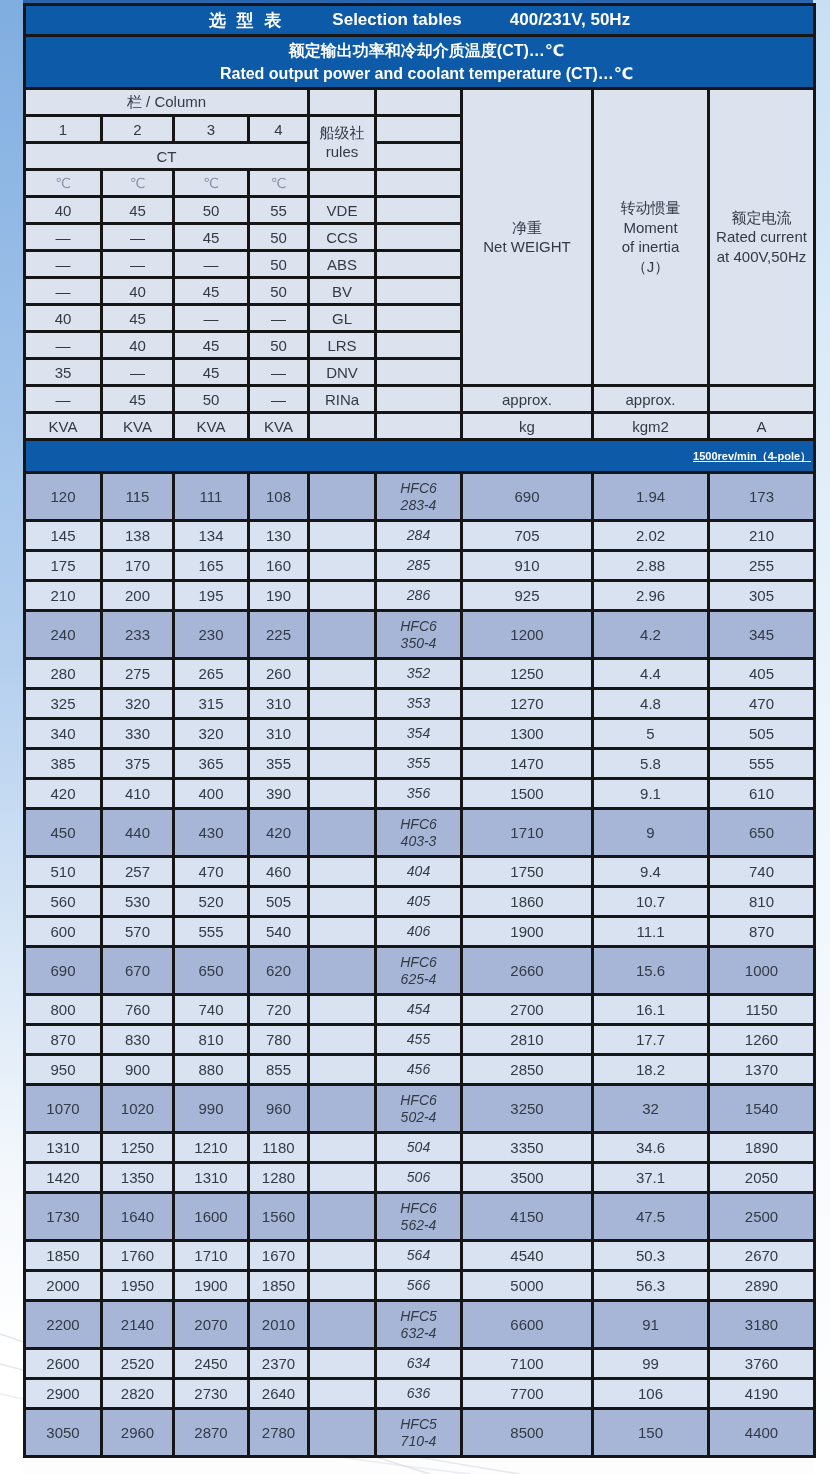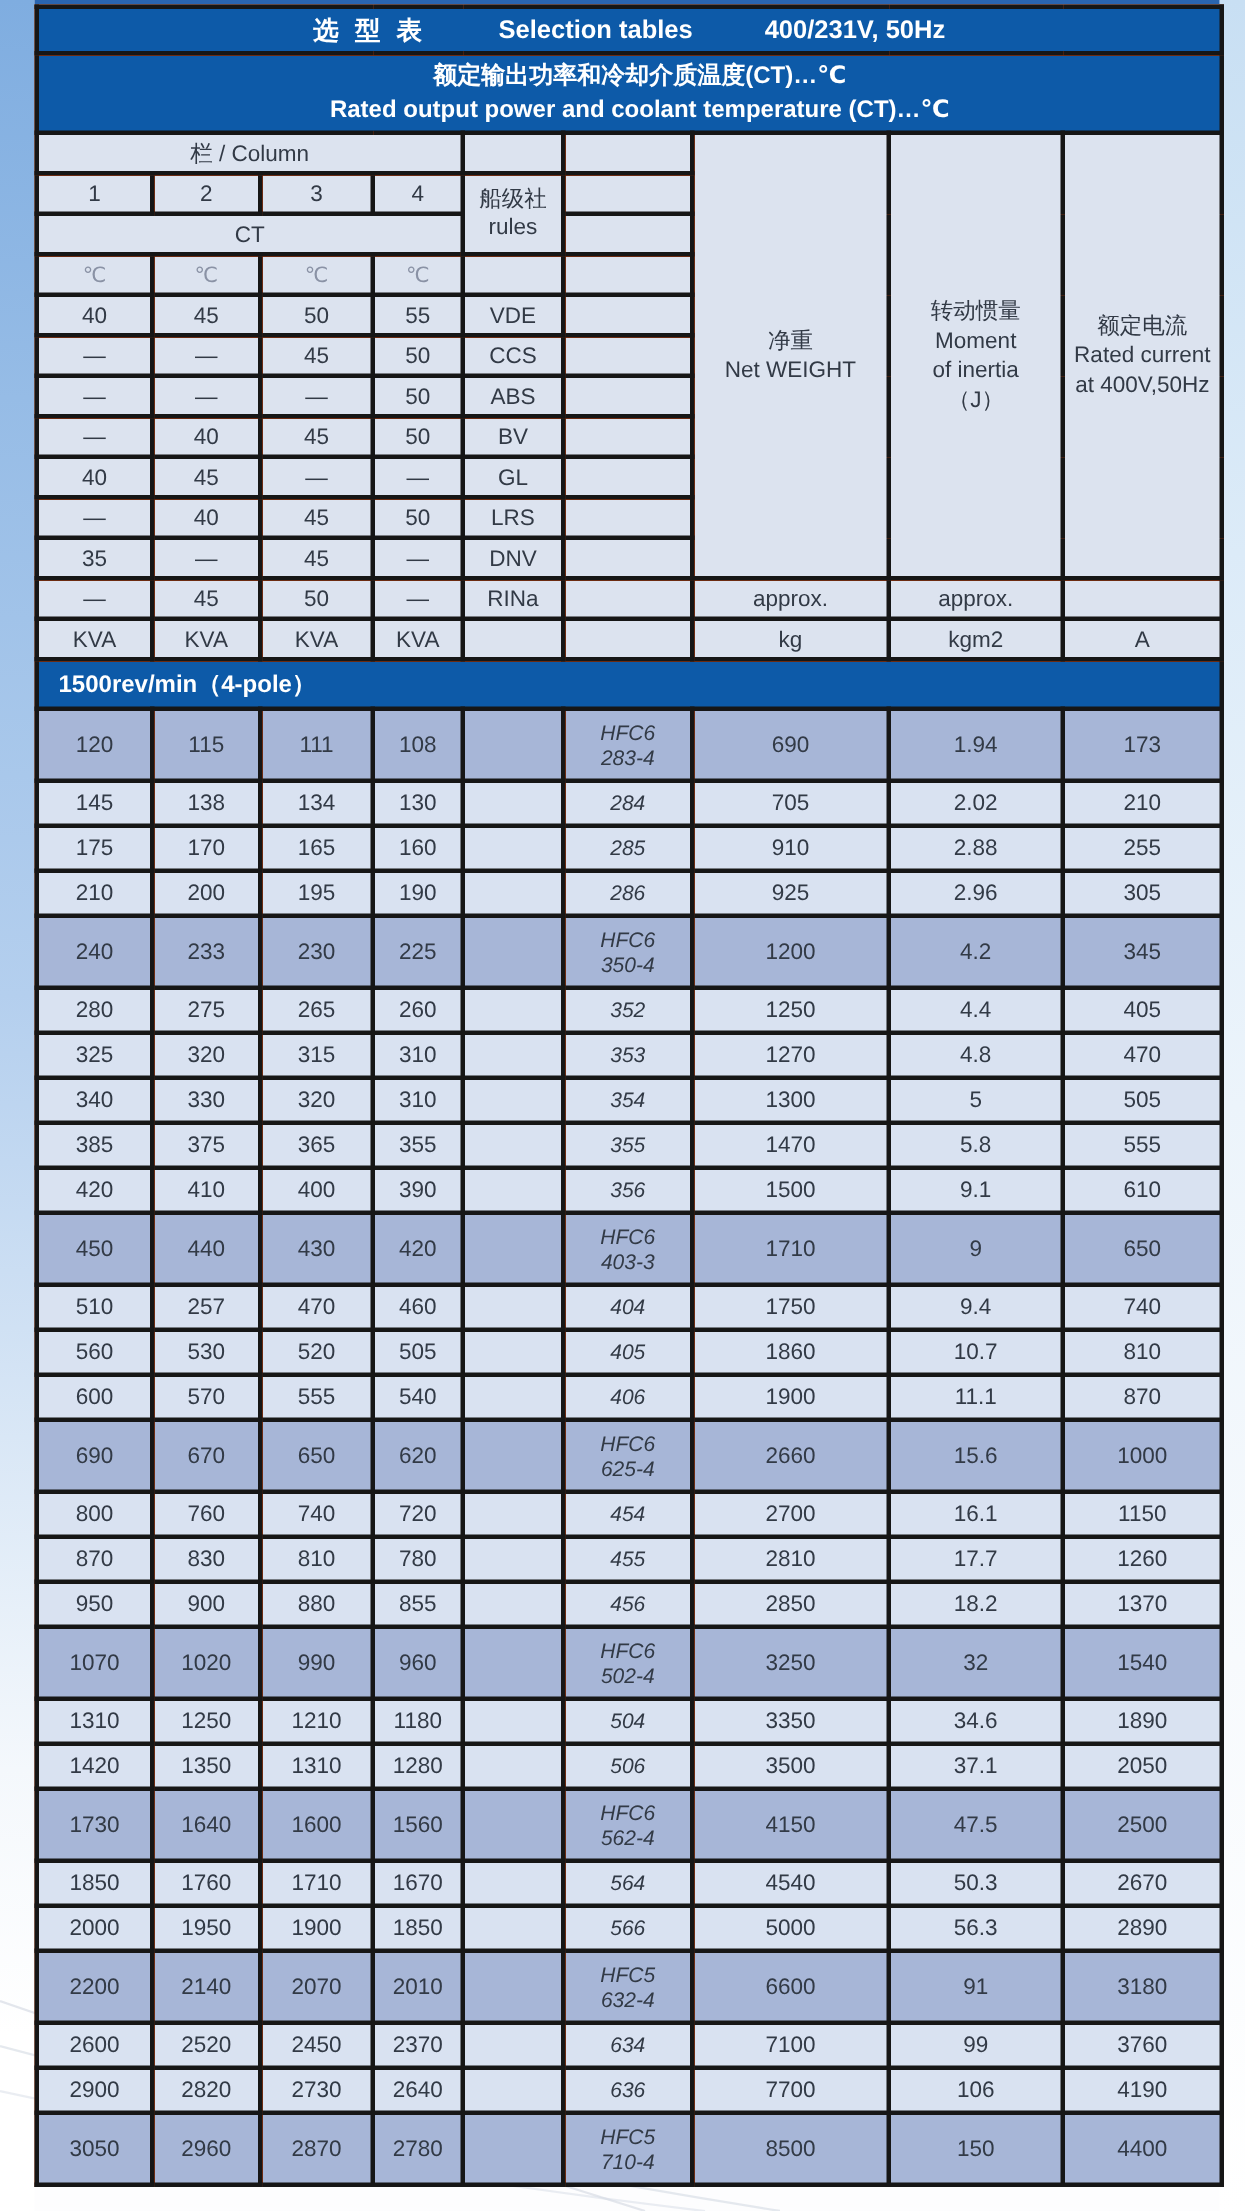--- a/index.html
+++ b/index.html
@@ -20,35 +20,35 @@
   }
   .edge-right{
     position:absolute;right:0;top:0;width:17px;height:1474px;
     background:linear-gradient(180deg,#c8dff3 0%,#dcebf8 25%,#ecf4fb 50%,#f7fafd 75%,#ffffff 100%);
   }
   .waves{position:absolute;left:0;bottom:0;pointer-events:none;}
   .table-wrap{position:absolute;left:23px;top:0;width:790px;}
   .blue-topline{height:3px;background:#2a65b0;}
   table{
     border-collapse:collapse;table-layout:fixed;width:790px;
-    border:3px solid var(--border-dark);background:#c2410c;
+    border:3px solid var(--border-dark);background:#0ea5e9;
   }
   td{
     border:3px solid var(--border-dark);
     text-align:center;vertical-align:middle;
     font-size:15px;color:var(--text-dark);
     background:var(--header-cell);
     padding:0 2px;overflow:hidden;
   }
   td.band-cell{background:var(--band-blue);color:#fff;font-weight:bold;}
   .b1{height:28px;font-size:17px;}
   .b1-flex{display:flex;justify-content:center;align-items:center;gap:48px;}
   .zh-sp{letter-spacing:3px;}
   .b2{height:50px;font-size:16px;line-height:1.45;padding-left:16px;}
-  .section{height:30px;font-size:16px;text-align:left;padding-left:13px;}
+  .section{height:30px;font-size:11px;text-align:right;padding-left:13px;text-decoration:underline;}
   .h-row td{height:24px;}
   .degc{color:var(--unit-gray);font-size:14px;}
   .big-head{line-height:1.3;font-size:15px;}
   .rules-head{line-height:1.25;}
   .d-row td{height:27px;background:var(--row-light);}
   .d-row.hl td{height:45px;background:var(--row-highlight);}
   .model-cell{font-size:14px;line-height:1.2;font-style:italic;}
 </style>
 </head>
 <body>

